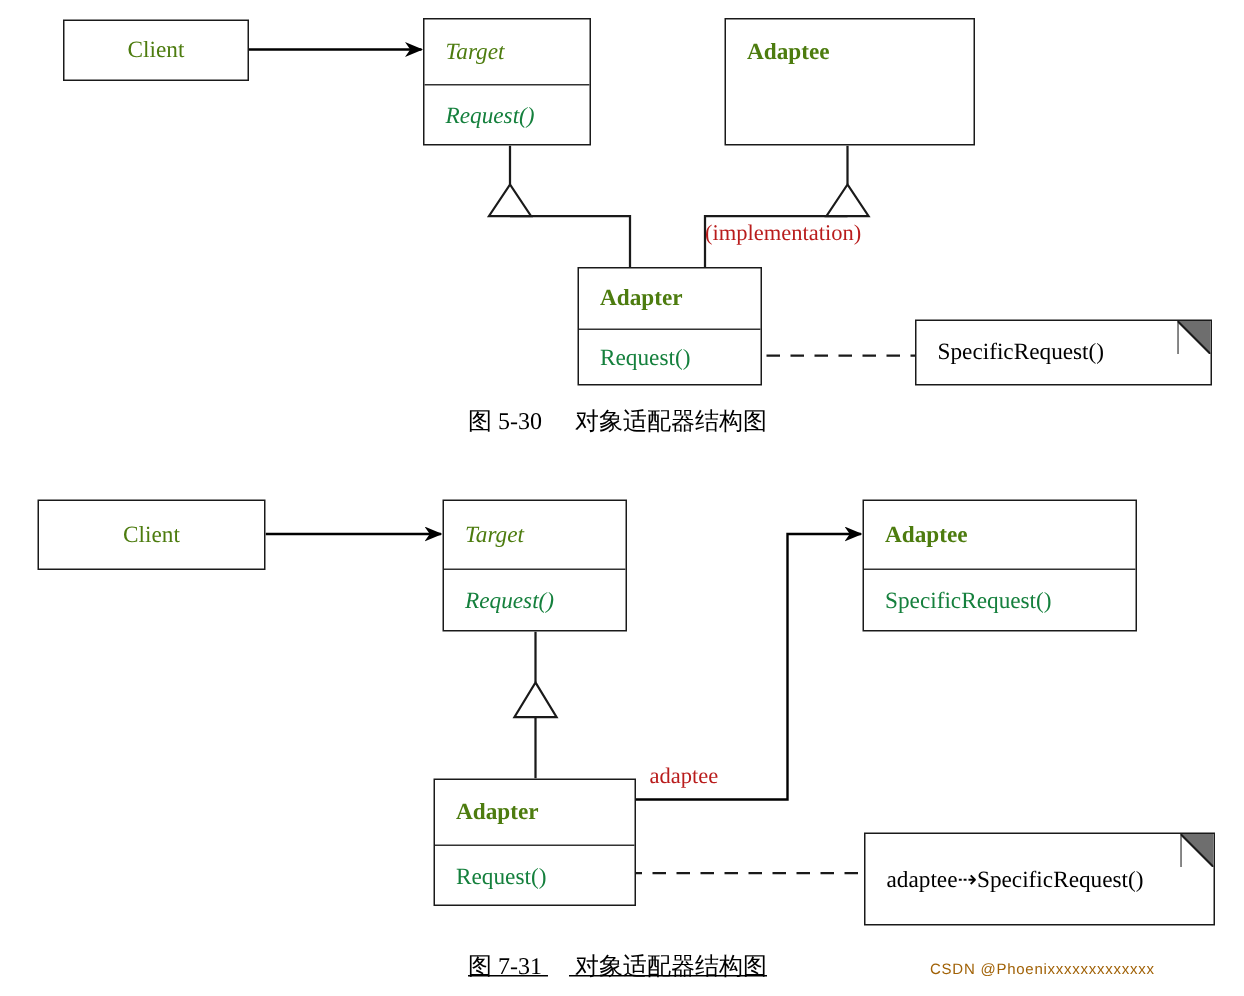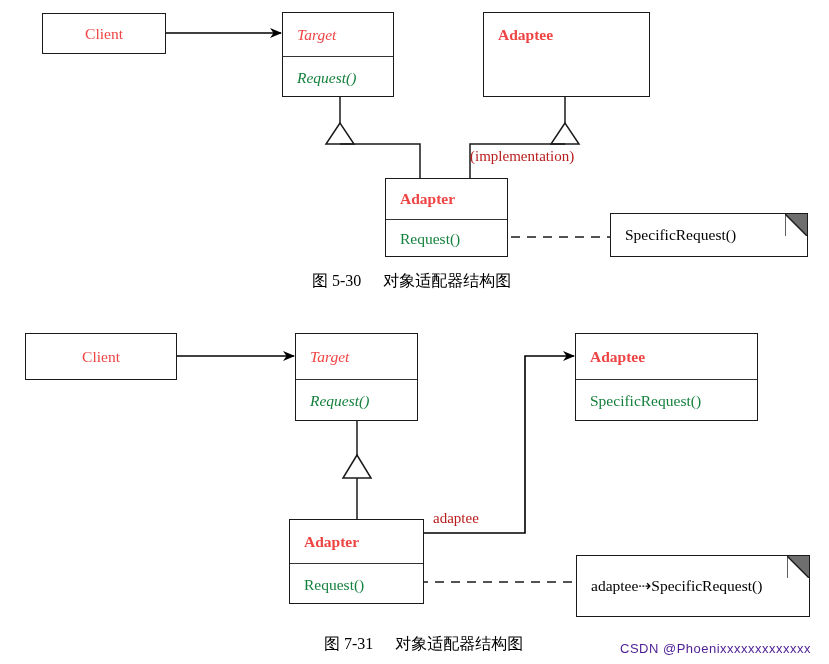--- a/index.html
+++ b/index.html
@@ -27,21 +27,21 @@
     position: absolute;
     box-sizing: border-box;
     border: 1.6px solid #1a1a1a;
     background: #ffffff;
   }
   .uml-name-cell {
     box-sizing: border-box;
     display: flex;
     align-items: center;
     font-size: 15.5px;
-    color: #ef4444;
+    color: #4d7c0f;
     padding-left: 14px;
   }
   .uml-ops-cell {
     box-sizing: border-box;
     display: flex;
     align-items: center;
     font-size: 15.5px;
     color: #15803d;
     padding-left: 14px;
     border-top: 1.6px solid #333333;
@@ -84,22 +84,22 @@
   .figure-caption {
     position: absolute;
     font-size: 16px;
     color: #000000;
     white-space: nowrap;
     font-family: "Liberation Serif", serif;
   }
   .caption-gap { display: inline-block; width: 14px; }
   .watermark {
     position: absolute;
-    font-size: 13px;
-    color: #4c1d95;
+    font-size: 10px;
+    color: #a16207;
     white-space: nowrap;
     font-family: "Liberation Sans", sans-serif;
     letter-spacing: 0.5px;
   }
 </style>
 </head>
 <body>
 
 <div id="page">
 
@@ -221,21 +221,21 @@
   <div class="uml-note" style="left:576px; top:555px; width:234px; height:62px;">
     <span>adaptee⇢SpecificRequest()</span>
     <svg class="note-fold" viewBox="0 0 22 22">
       <path d="M0,0 L22,0 L22,22 Z" fill="#6e6e6e"></path>
       <path d="M0,0 L22,22 L0,22 Z" fill="#ffffff"></path>
       <path d="M0,0 L22,22" stroke="#1a1a1a" stroke-width="1.4"></path>
       <path d="M0,0 L0,22" stroke="#1a1a1a" stroke-width="1.4"></path>
     </svg>
   </div>
 
-  <div class="figure-caption" style="left:324px; top:634px;">
+  <div class="figure-caption" style="left:312px; top:634px;text-decoration:underline;">
     <span>图 7-31</span>
     <span class="caption-gap"></span>
     <span>对象适配器结构图</span>
   </div>
 
   <div class="watermark" style="left:620px; top:641px;">CSDN @Phoenixxxxxxxxxxxxx</div>
 
 </div>
 
 </body></html>

